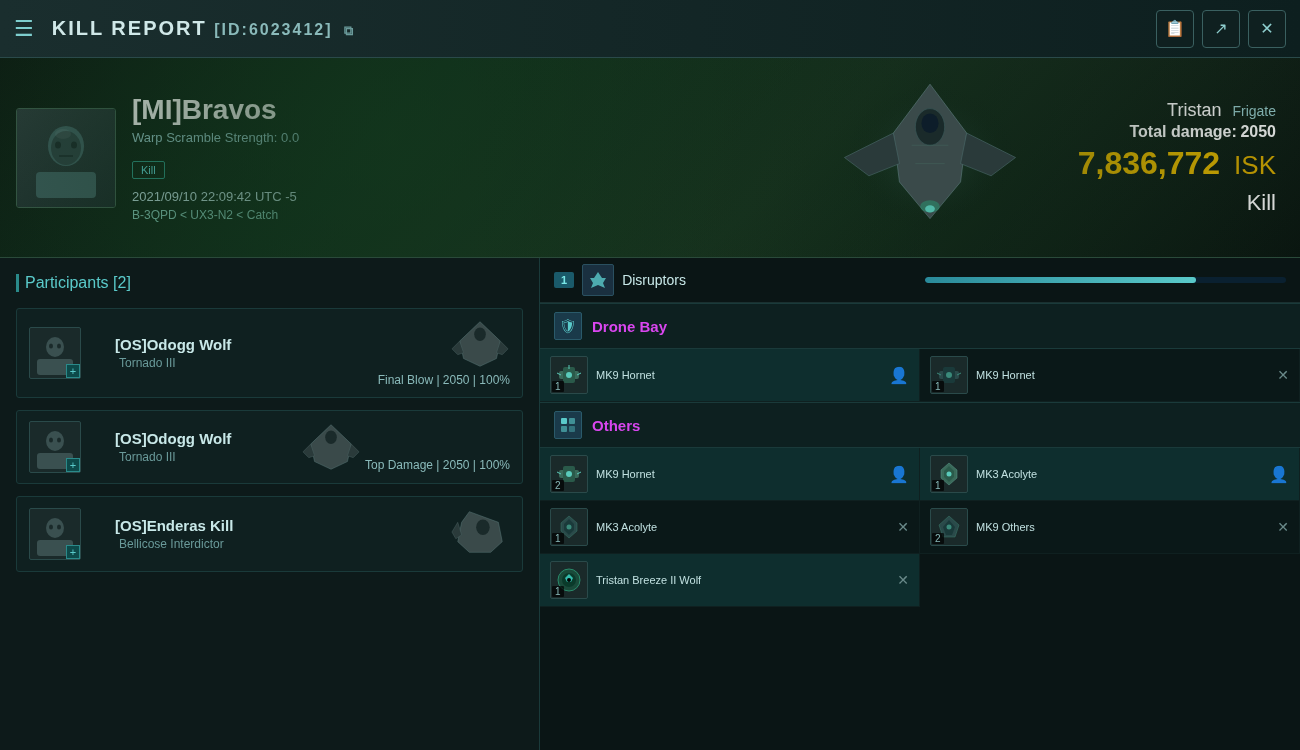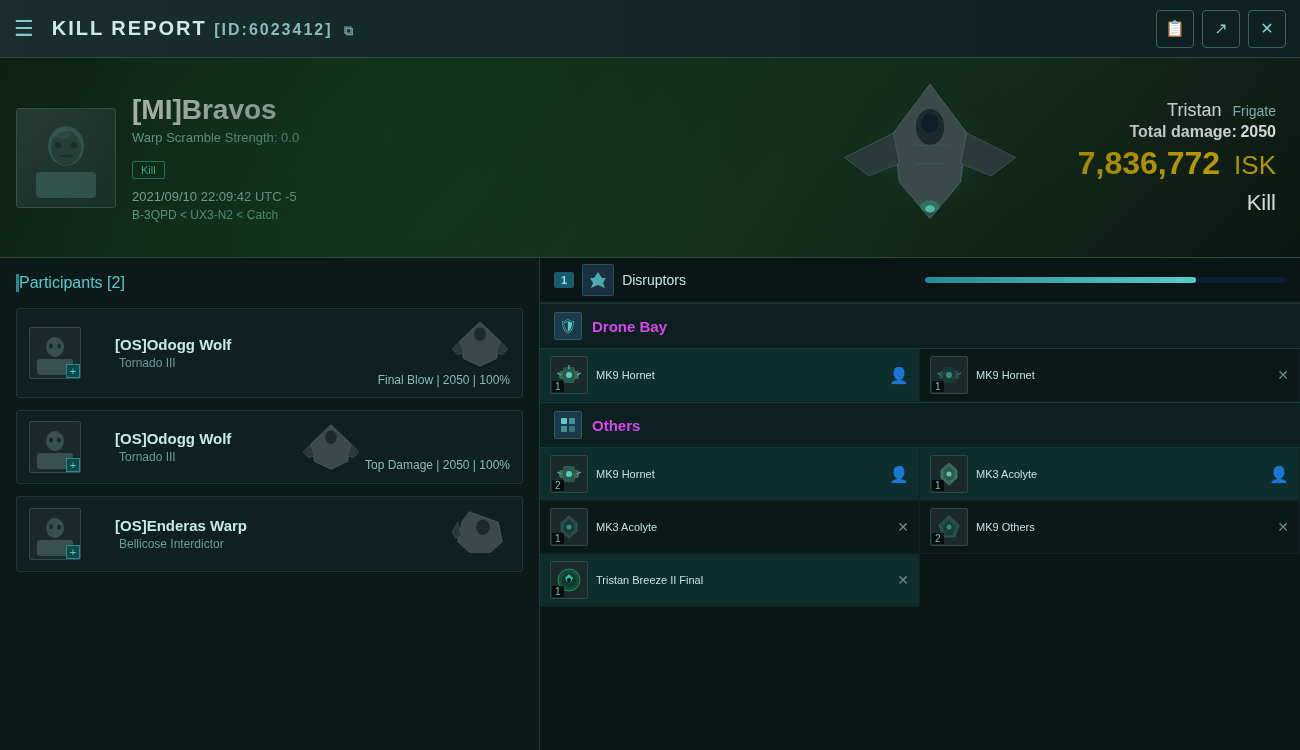--- a/index.html
+++ b/index.html
@@ -200,21 +200,21 @@
       background: #0d1a1a;
       border-right: 1px solid #1a3a3a;
       overflow-y: auto;
       padding: 16px;
       flex-shrink: 0;
     }
     .participants-header {
       font-size: 16px;
       color: #5acaca;
       border-left: 3px solid #2a8a8a;
-      padding-left: 0;
+      padding-left: 6px;
       margin-bottom: 16px;
     }
     .participant-card {
       background: #0f2020;
       border: 1px solid #1a3a3a;
       border-radius: 3px;
       margin-bottom: 12px;
       padding: 10px 12px;
       display: flex;
       align-items: center;
@@ -565,21 +565,21 @@
       <div class="participant-avatar">
         <svg width="44" height="44" viewBox="0 0 44 44">
             <ellipse cx="22" cy="16" rx="9" ry="10" fill="#3a5050"></ellipse>
             <rect x="4" y="28" width="36" height="16" rx="3" fill="#3a5050"></rect>
             <ellipse cx="18" cy="15" rx="2" ry="2.5" fill="#1a2a2a"></ellipse>
             <ellipse cx="26" cy="15" rx="2" ry="2.5" fill="#1a2a2a"></ellipse>
           </svg>
         <div class="participant-plus">+</div>
       </div>
       <div class="participant-info">
-        <div class="participant-name">[OS]Enderas Warp</div>
+        <div class="participant-name">[OS]Enderas Kill</div>
         <div class="participant-ship">Bellicose Interdictor</div>
       </div>
       <div style="display:flex;flex-direction:column;align-items:flex-end;gap:4px;">
         <div class="participant-ship-img">
 
           <svg width="62" height="50" viewBox="0 0 62 50">
               <polygon points="20,4 50,15 54,35 42,46 20,46 8,35 12,15" fill="#3a4a4a" stroke="#5a7a7a" stroke-width="0.5"></polygon>
               <polygon points="8,15 2,25 6,32 12,28" fill="#2a3a3a" stroke="#4a6060" stroke-width="0.5"></polygon>
               <ellipse cx="34" cy="20" rx="7" ry="8" fill="#1a2a2a"></ellipse>
             </svg>
@@ -717,20 +717,20 @@
       <div class="item-row highlighted" style="grid-column: span 1;">
         <div class="item-icon">
           <svg width="28" height="28" viewBox="0 0 28 28">
               <circle cx="14" cy="14" r="11" fill="#1a4a3a" stroke="#2a8a6a" stroke-width="1"></circle>
               <circle cx="14" cy="14" r="7" fill="#0a3a2a"></circle>
               <path d="M10,12 L14,8 L18,12 L16,16 L12,16 Z" fill="#3acaba" opacity="0.9"></path>
               <circle cx="14" cy="14" r="2" fill="#5aead a"></circle>
             </svg>
           <div class="item-qty-overlay">1</div>
         </div>
-        <span class="item-label">Tristan Breeze II Final</span>
+        <span class="item-label">Tristan Breeze II Wolf</span>
         <span class="item-x-icon">✕</span>
       </div>
     </div>
 
   </div>
 
 </div>
 
 </body></html>

